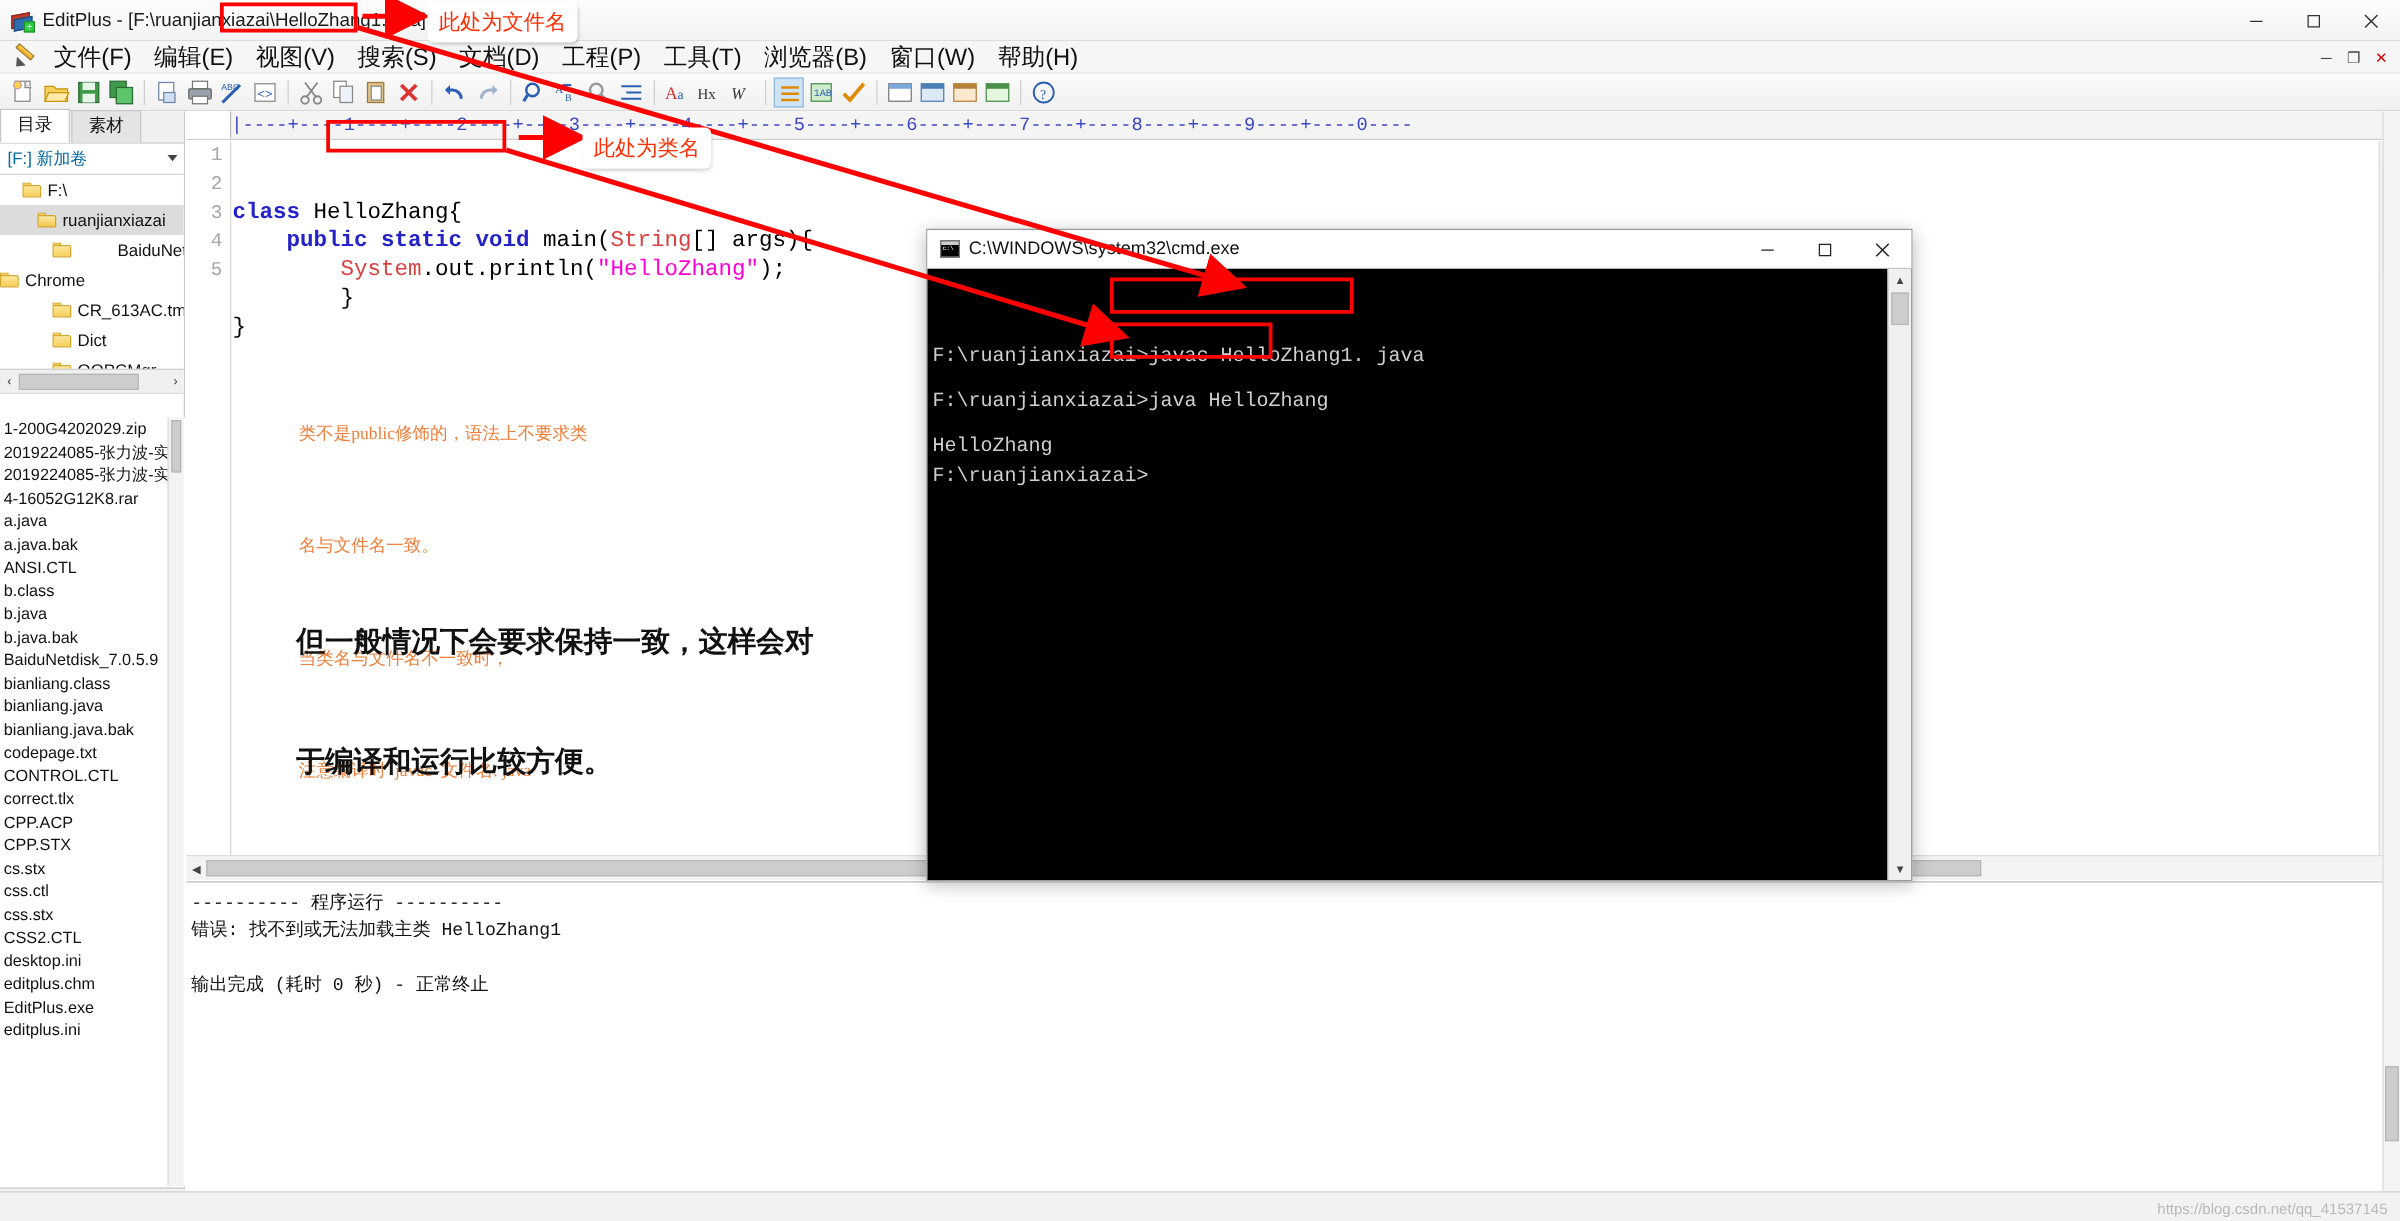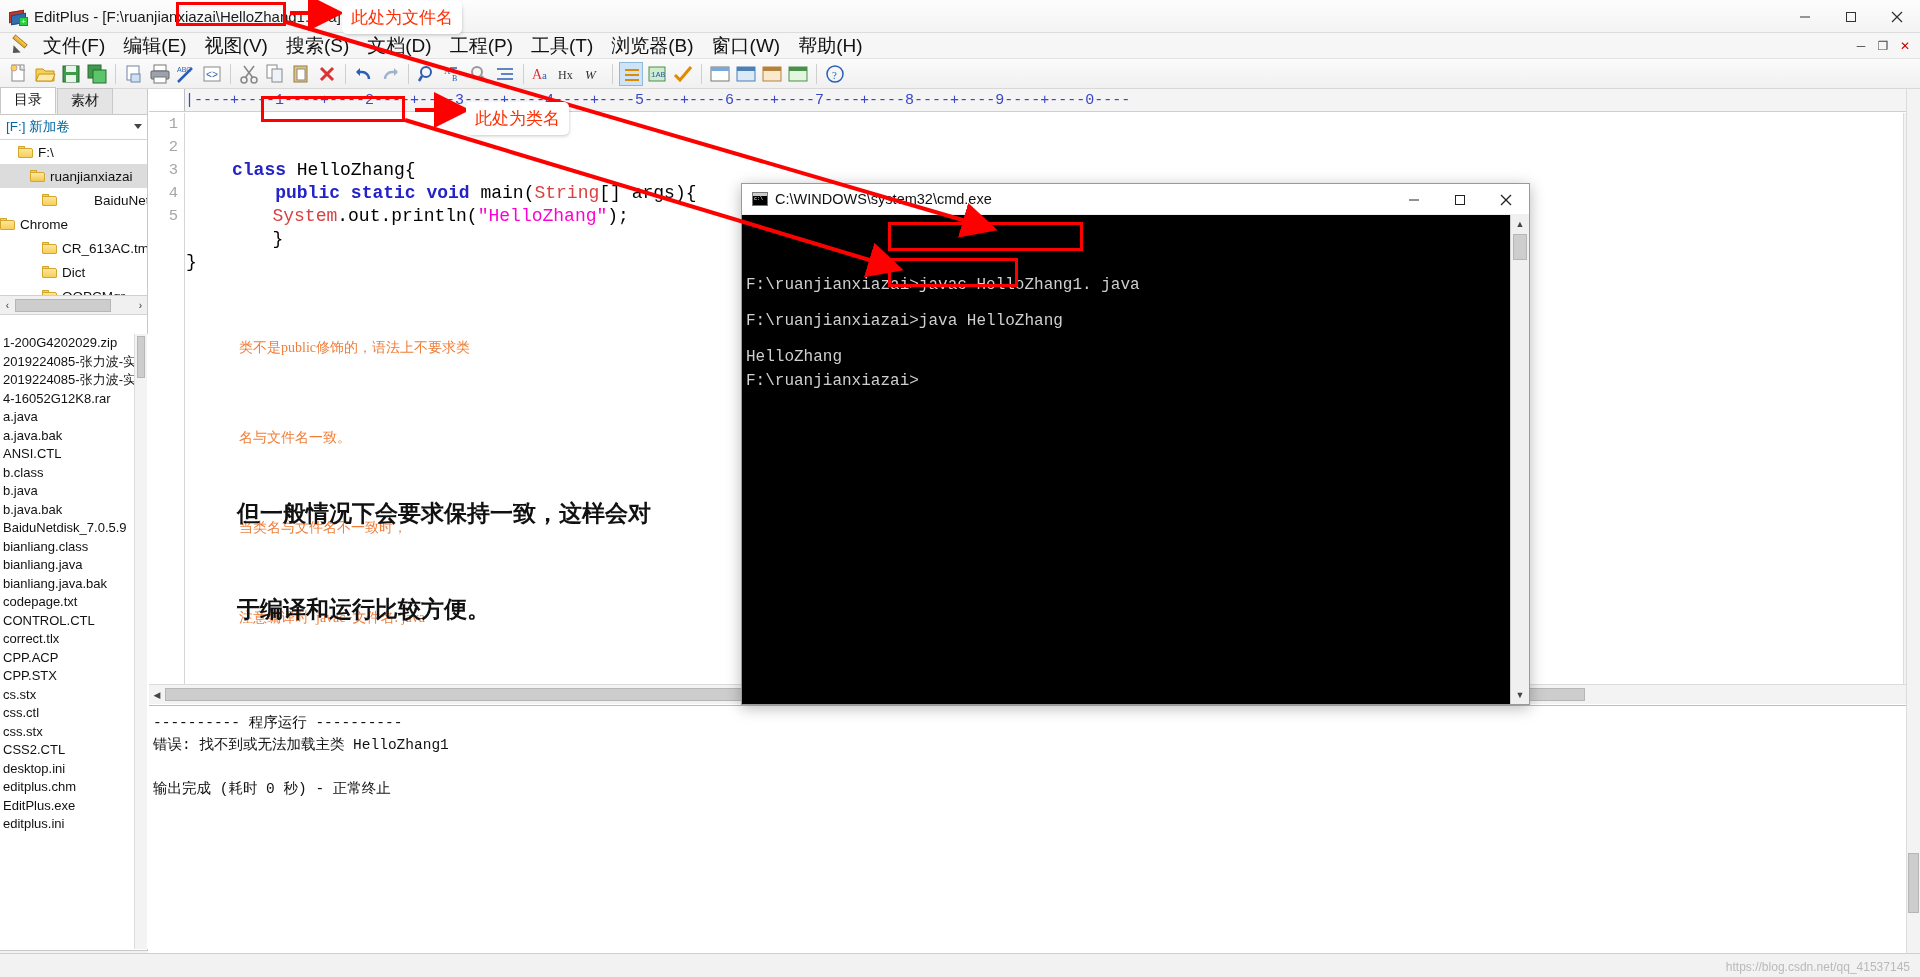--- a/index.html
+++ b/index.html
@@ -178,21 +178,21 @@
   }
   .ln {
     height:23px; line-height:23px; text-align:right; padding-right:6px;
     font-family:"Liberation Mono", monospace; font-size:15.5px; color:#a6a6a6;
   }
   .code {
     position:absolute; left:37px; top:0; right:0; bottom:0;
     font-family:"Liberation Mono", monospace; font-size:18px; line-height:23px;
     white-space:pre; color:#000;
   }
-  .k { color:#2323c8; font-weight:bold;margin-left:46px; }
+  .k { color:#2323c8; font-weight:bold; }
   .t { color:#d94141; }
   .s { color:#ff00d4; }
   .p { color:#000; }
   .v-scroll {
     position:absolute; right:0; top:24px; width:17px; bottom:0; background:#f3f3f3;
     border-left:1px solid #dcdcdc;
   }
   .v-scroll .up,.v-scroll .dn { height:17px; text-align:center; font-size:9px; color:#444; line-height:17px;}
   .v-scroll .thumb { margin:0 2px; height:90px; background:#cdcdcd; border:1px solid #b6b6b6; }
 

